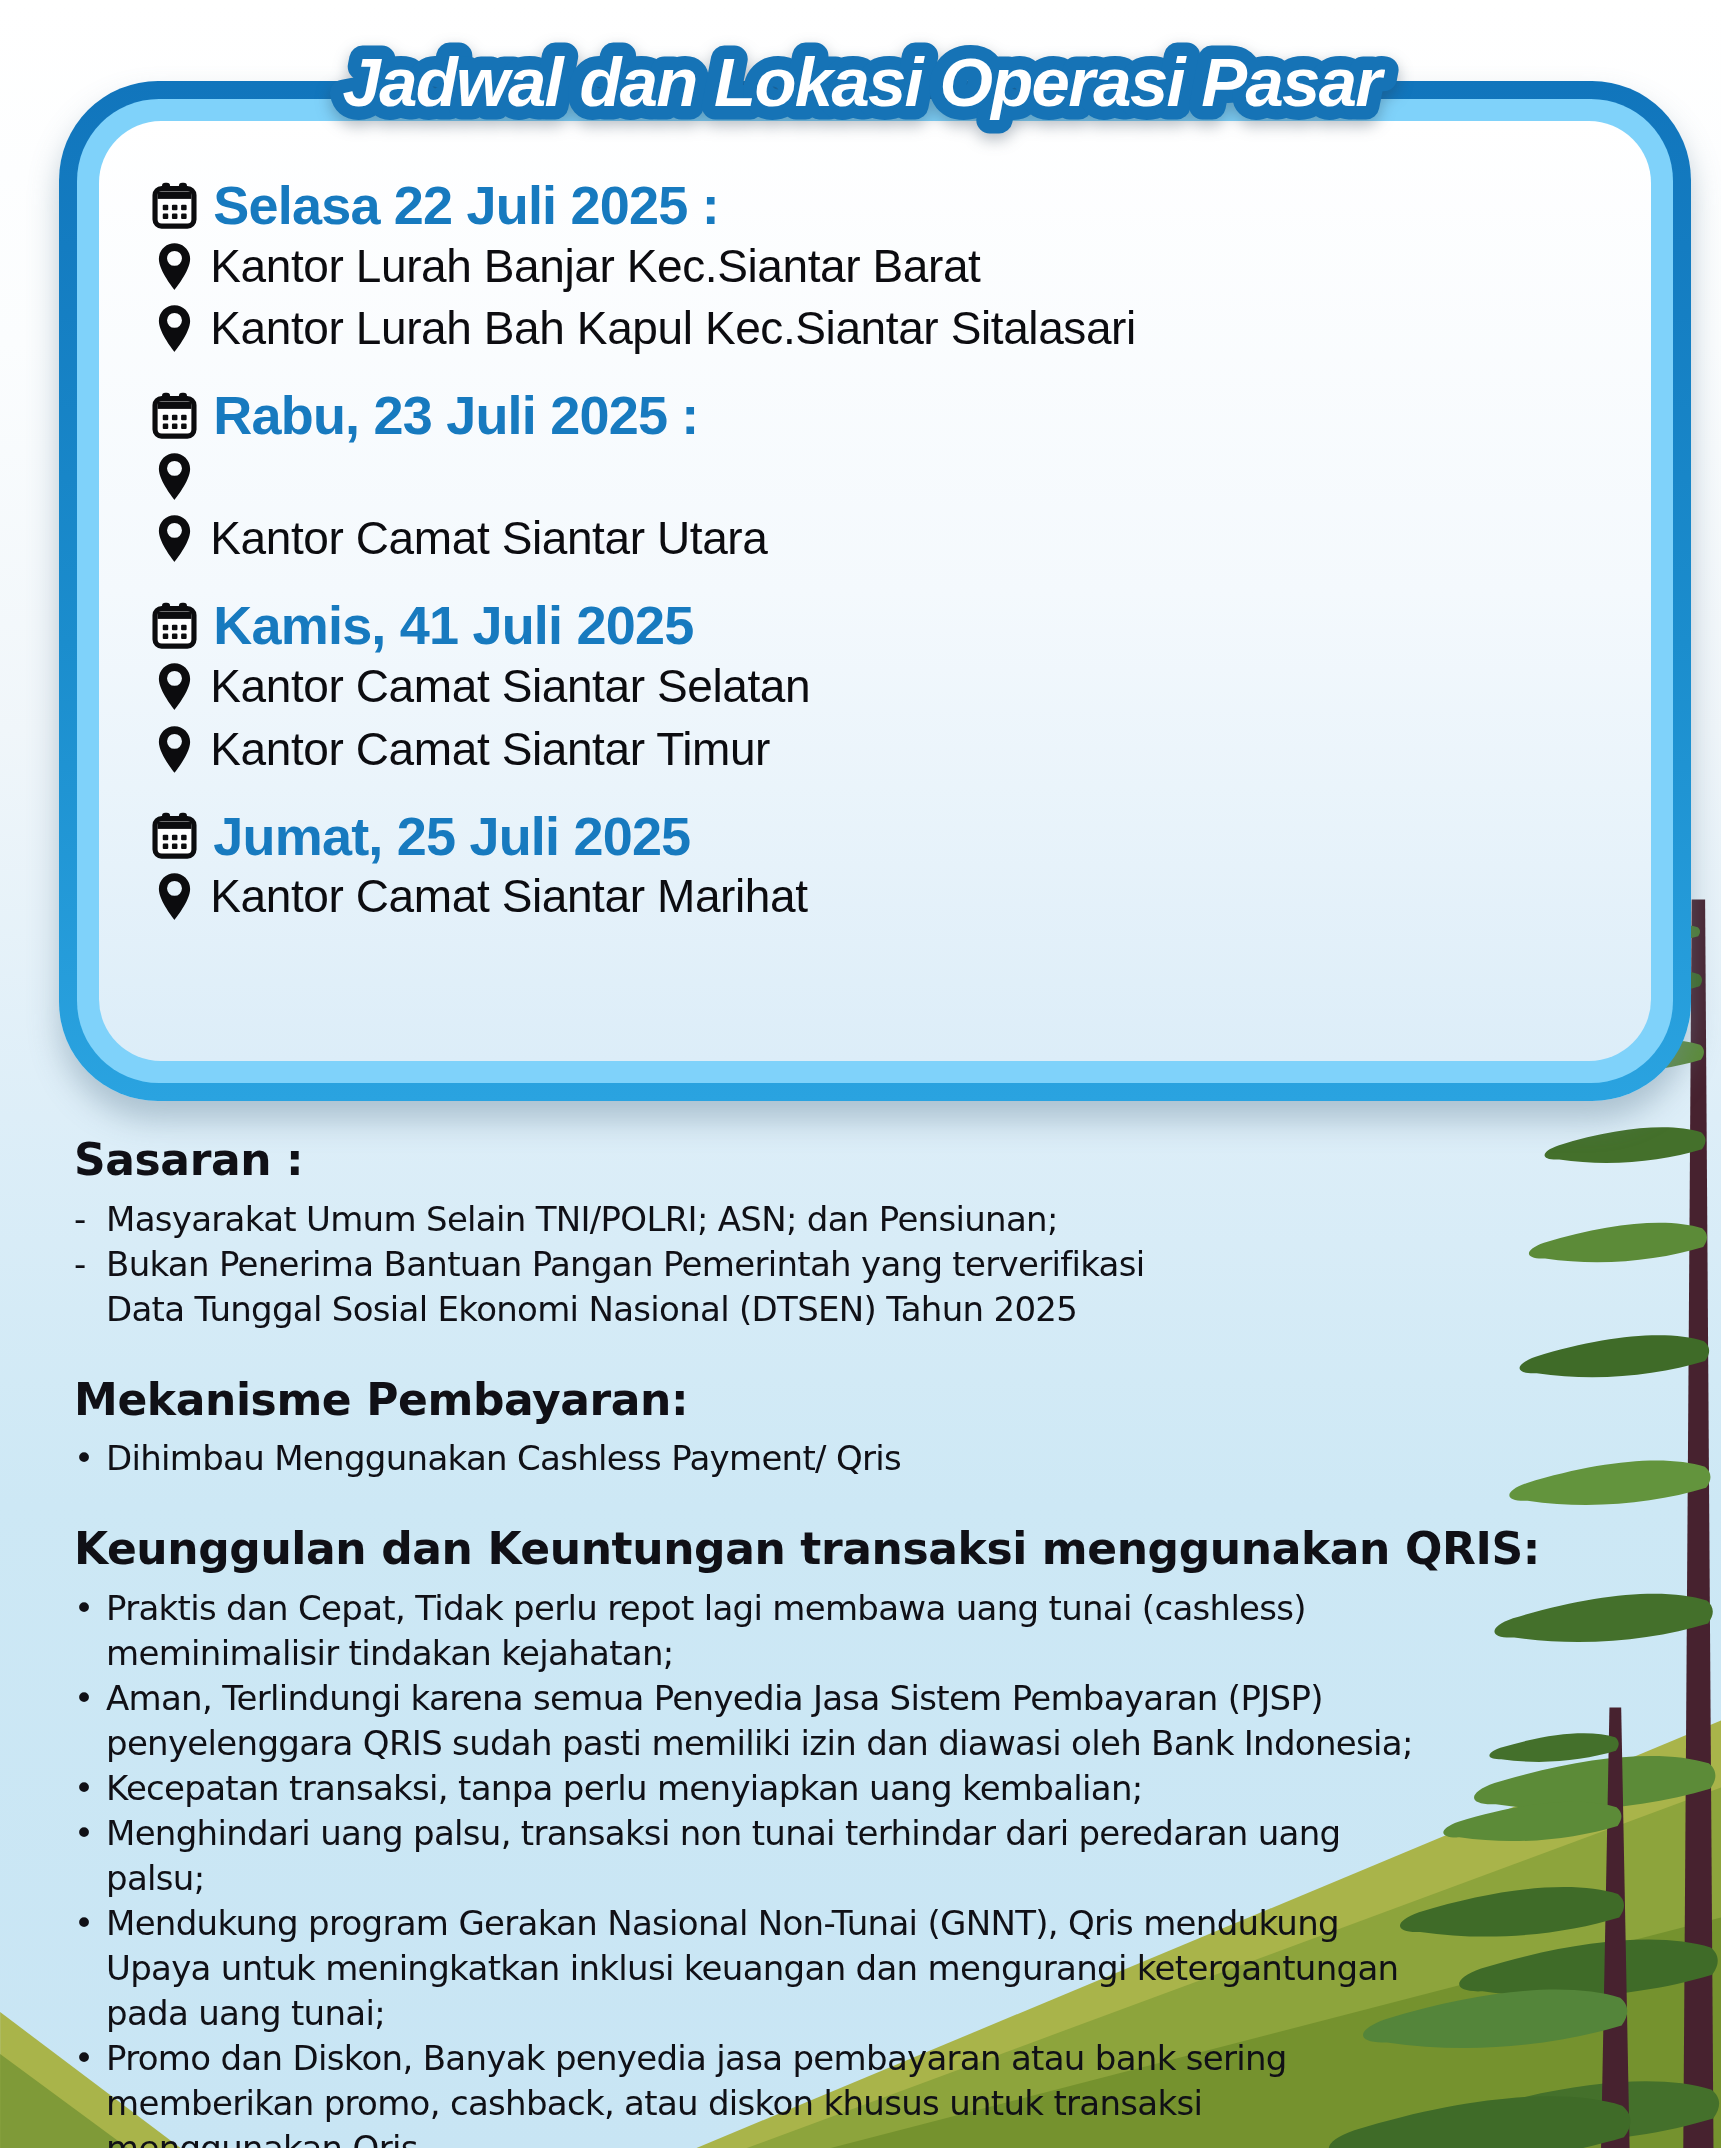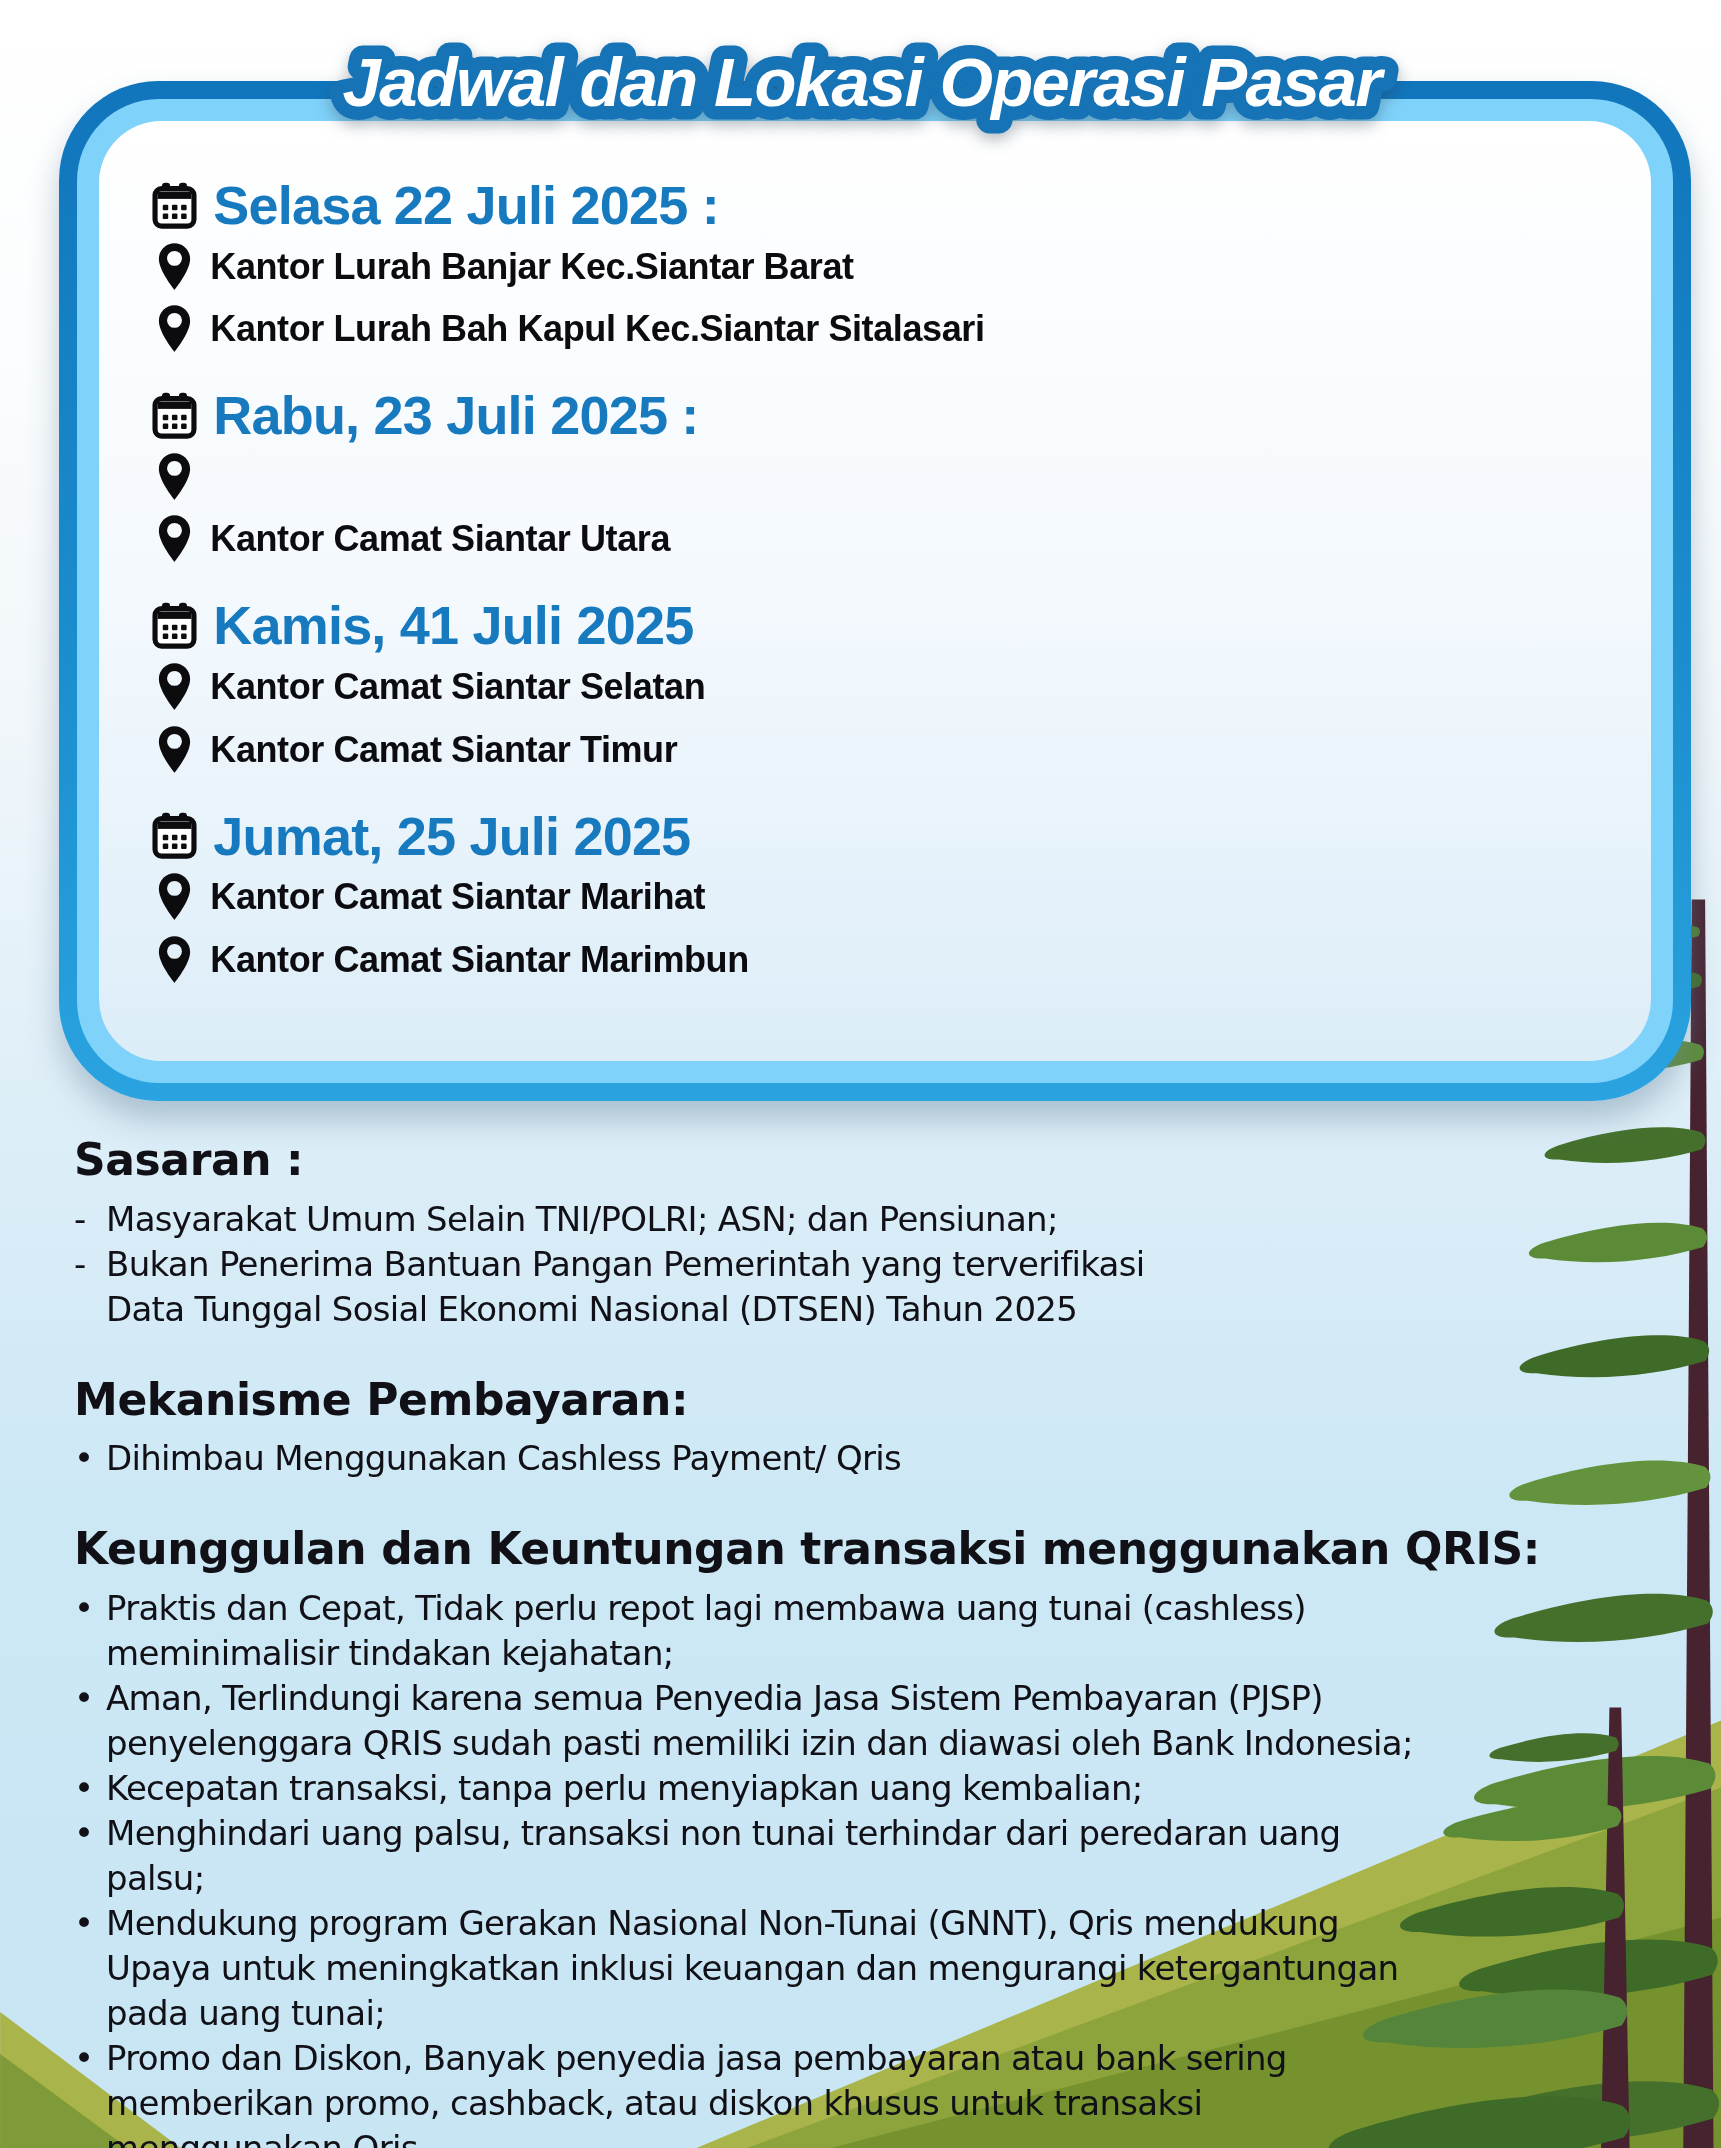--- a/index.html
+++ b/index.html
@@ -25,21 +25,21 @@
     width:100%;height:100%;box-sizing:border-box;border-radius:62px;
     background:linear-gradient(180deg,#ffffff 0%,#f4f9fd 50%,#dcedf8 100%);
     padding:59px 34px 0 52px;
   }
   .day-group{margin-bottom:37px;}
   .day-head{display:flex;align-items:center;gap:15px;margin-bottom:11.7px;white-space:nowrap;}
   .cal{width:47px;height:47px;flex:0 0 auto;}
   .day-label{font-size:54px;font-weight:bold;color:#177abf;letter-spacing:-0.8px;line-height:50px;}
   .loc-row{display:flex;align-items:center;gap:17px;margin:0 0 13.4px 5px;white-space:nowrap;}
   .pin{width:37px;height:49px;flex:0 0 auto;}
-  .loc-label{font-size:36px;font-weight:bold;color:#0c0c10;letter-spacing:-0.4px;line-height:49px;}
+  .loc-label{font-size:46px;font-weight:normal;color:#0c0c10;letter-spacing:-0.4px;line-height:49px;}
   
   .title-wrap{position:absolute;top:8.4px;left:0;width:100%;display:flex;justify-content:center;z-index:3;}
   .title-wrap svg{filter:drop-shadow(0 6.7px 7.6px rgba(40,60,80,.35));}
   .title-text{
     font-family:"Liberation Sans",sans-serif;font-weight:bold;font-style:italic;
     font-size:82px;letter-spacing:-2px;
     fill:#ffffff;stroke:#1673b6;stroke-width:32px;stroke-linejoin:round;paint-order:stroke fill;
   }
   
   .lower{
@@ -183,26 +183,20 @@
                 <use href="#i-cal"></use>
               </svg>
             <span class="day-label">Jumat, 25 Juli 2025</span>
           </div>
           <div class="loc-row">
             <svg class="pin" viewBox="0 0 44 58" width="37" height="49">
                 <use href="#i-pin"></use>
               </svg>
             <span class="loc-label">Kantor Camat Siantar Marihat</span>
           </div>
-          <div class="loc-row">
-            <svg class="pin" viewBox="0 0 44 58" width="37" height="49">
-                <use href="#i-pin"></use>
-              </svg>
-            <span class="loc-label">Kantor Camat Siantar Marimbun</span>
-          </div>
         </div>
 
       </div>
     </div>
   </div>
 
   <div class="title-wrap">
     <svg width="1309" height="143" viewBox="0 0 1560 170">
       <text class="title-text" x="780" y="116" text-anchor="middle">Jadwal dan Lokasi Operasi Pasar</text>
     </svg>

